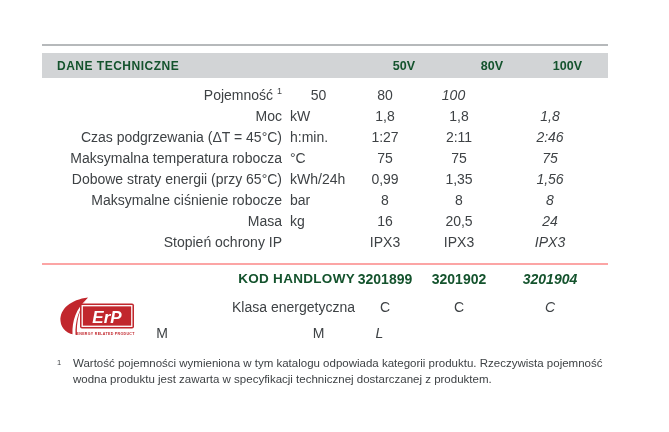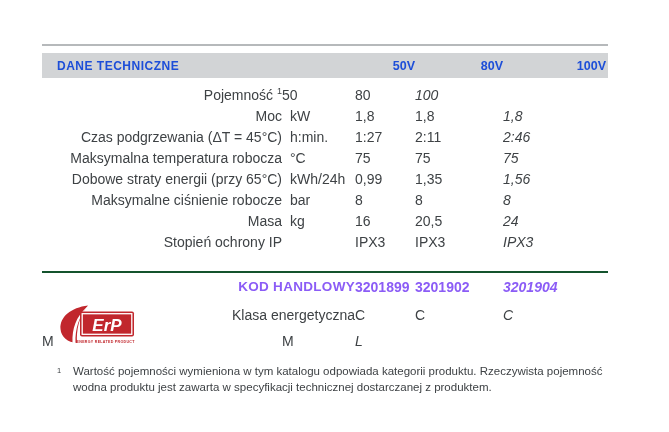--- a/index.html
+++ b/index.html
@@ -22,48 +22,48 @@
     margin-bottom:7px;
   }
   .grid{
     display:grid;
     grid-template-columns:240px 73px 60px 88px 105px;
     align-items:center;
   }
   .hdr{
     background:#d2d4d6;
     height:25px;
-    color:#1d4ed8;
+    color:#14532d;
   }
   .hdr .title{
     grid-column:1 / 3;
     padding-left:15px;
     font-size:12px;
     font-weight:bold;
     letter-spacing:0.5px;
   }
   .hdr .colh{
     font-size:12.5px;
     font-weight:bold;
     text-align:right;
   }
-  .hdr .colh.last{ padding-right:2px; }
+  .hdr .colh.last{ padding-right:26px; }
   .specrows{ margin-top:6px; }
   .row{ height:21px; font-size:14px; }
   .c-label{ grid-column:1 / 2; padding-left:15px; white-space:nowrap;text-align:right; }
   .c-label sup{ font-size:9px; }
   .c-unit{ padding-left:8px; white-space:nowrap; }
-  .c-v{ text-align:left; white-space:nowrap; }
+  .c-v{ text-align:center; white-space:nowrap; }
   .c-v.last{ padding-right:11px;font-style:italic; }
   .kod{
-    margin-top:19px;
-    border-top:2px solid #14532d;
+    margin-top:11px;
+    border-top:2px solid #fca5a5;
     height:27px;
     font-weight:bold;
-    color:#8b5cf6;
+    color:#14532d;
   }
   .kod .c-label{ grid-column:1 / 3; font-size:13.5px; letter-spacing:0.3px; }
   .kod .c-v{ font-size:14px; }
   .erp-section{
     position:relative;
     padding-top:2px;
   }
   .erp-row{ height:26px; font-size:14px; }
   .erp-row .c-label{ grid-column:1 / 3; padding-left:105px; }
   .erp-logo{

